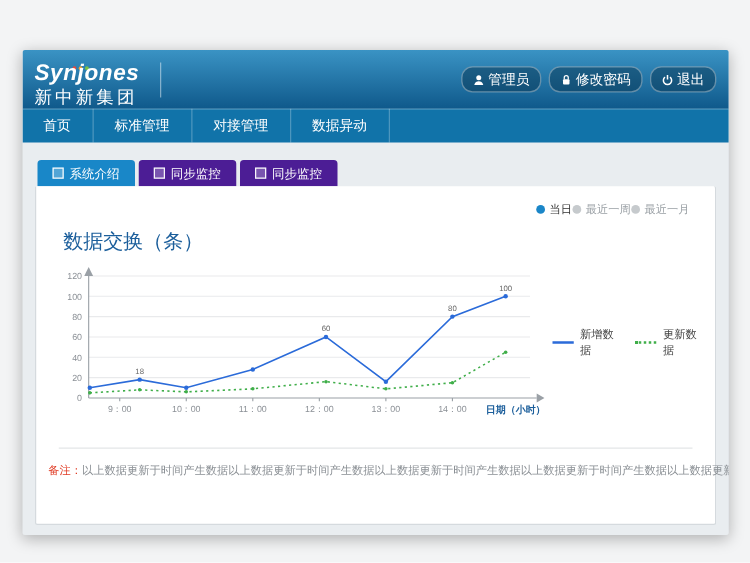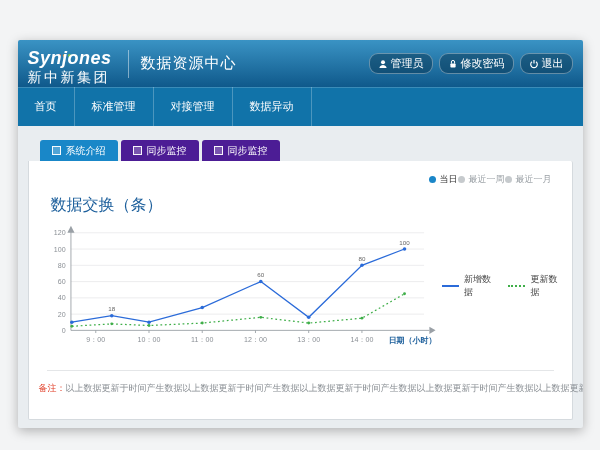--- a/index.html
+++ b/index.html
@@ -31,31 +31,31 @@
   .actions{margin-left:auto;display:flex;gap:6px;}
   .action-btn{
     display:flex;align-items:center;gap:3px;
     background:rgba(7,48,76,.45);border:1px solid rgba(255,255,255,.35);
     border-radius:9px;color:#fff;font-size:11px;padding:2px 8px;cursor:pointer;
     font-family:inherit;
   }
   .ico{flex:none;display:block;}
   
   .nav{
-    height:39px;flex:none;display:flex;align-items:stretch;
+    height:27px;flex:none;display:flex;align-items:stretch;
     background:#1173a9;box-shadow:inset 0 1px 0 rgba(255,255,255,.18);
   }
   .nav-item{
     display:flex;align-items:center;padding:0 17px;
     color:#fff;font-size:11px;cursor:pointer;
     border-right:1px solid rgba(255,255,255,.25);
   }
   
   .content{flex:1;display:flex;flex-direction:column;padding:14px 10px 8px;}
-  .tabs{display:flex;gap:3px;margin-left:12px;}
+  .tabs{display:flex;gap:3px;margin-left:2px;}
   .tab{
     height:21px;display:flex;align-items:center;gap:5px;
     padding:0 12px;font-size:10px;color:#fff;
     background:#4c1d95;border-radius:3px 3px 0 0;cursor:pointer;
   }
   .tab.active{background:#1987c8;}
   .tab-ico{width:7px;height:7px;border:1px solid rgba(255,255,255,.95);background:rgba(255,255,255,.25);}
   .panel{
     flex:1;background:#fff;border:1px solid #d5dade;border-top:none;
     border-radius:0 2px 2px 2px;padding:8px 10px 0;
@@ -85,21 +85,20 @@
 
   <div class="header">
     <div class="logo">
       <div class="logo-dots">
         <span class="d r"></span><span class="d o"></span><span class="d g"></span>
       </div>
       <div class="brand">Synjones</div>
       <div class="company">新中新集团</div>
     </div>
     <div class="vdiv"></div>
-    <div class="app-title">数据资源中心</div>
     <div class="actions">
       <button class="action-btn">
         <svg class="ico" width="10" height="10" viewBox="0 0 10 10">
           <circle cx="5" cy="3.2" r="2" fill="#fff"></circle>
           <path d="M1.4 9c.5-2.2 2-3 3.6-3s3.1.8 3.6 3z" fill="#fff"></path>
         </svg>
         <span>管理员</span>
       </button>
       <button class="action-btn">
         <svg class="ico" width="10" height="10" viewBox="0 0 10 10">

